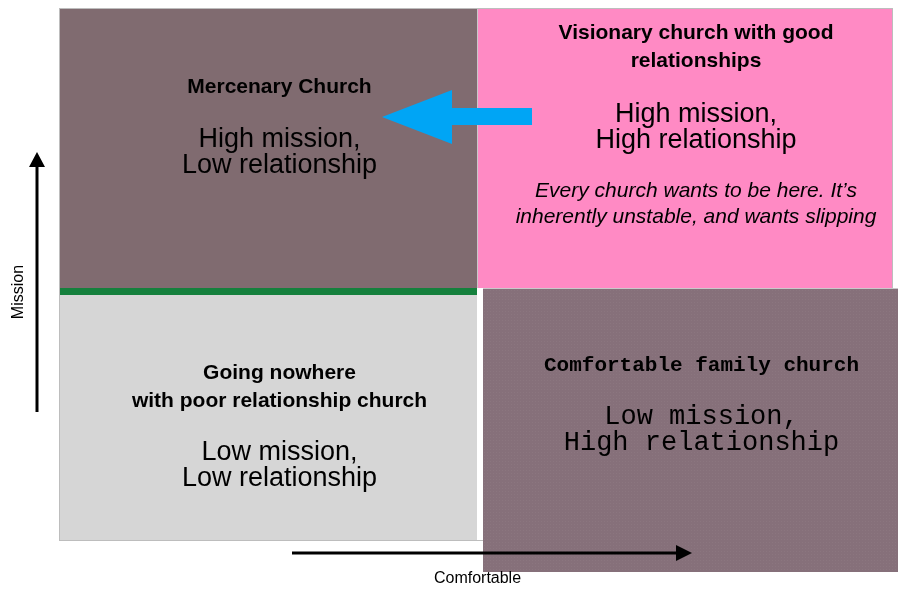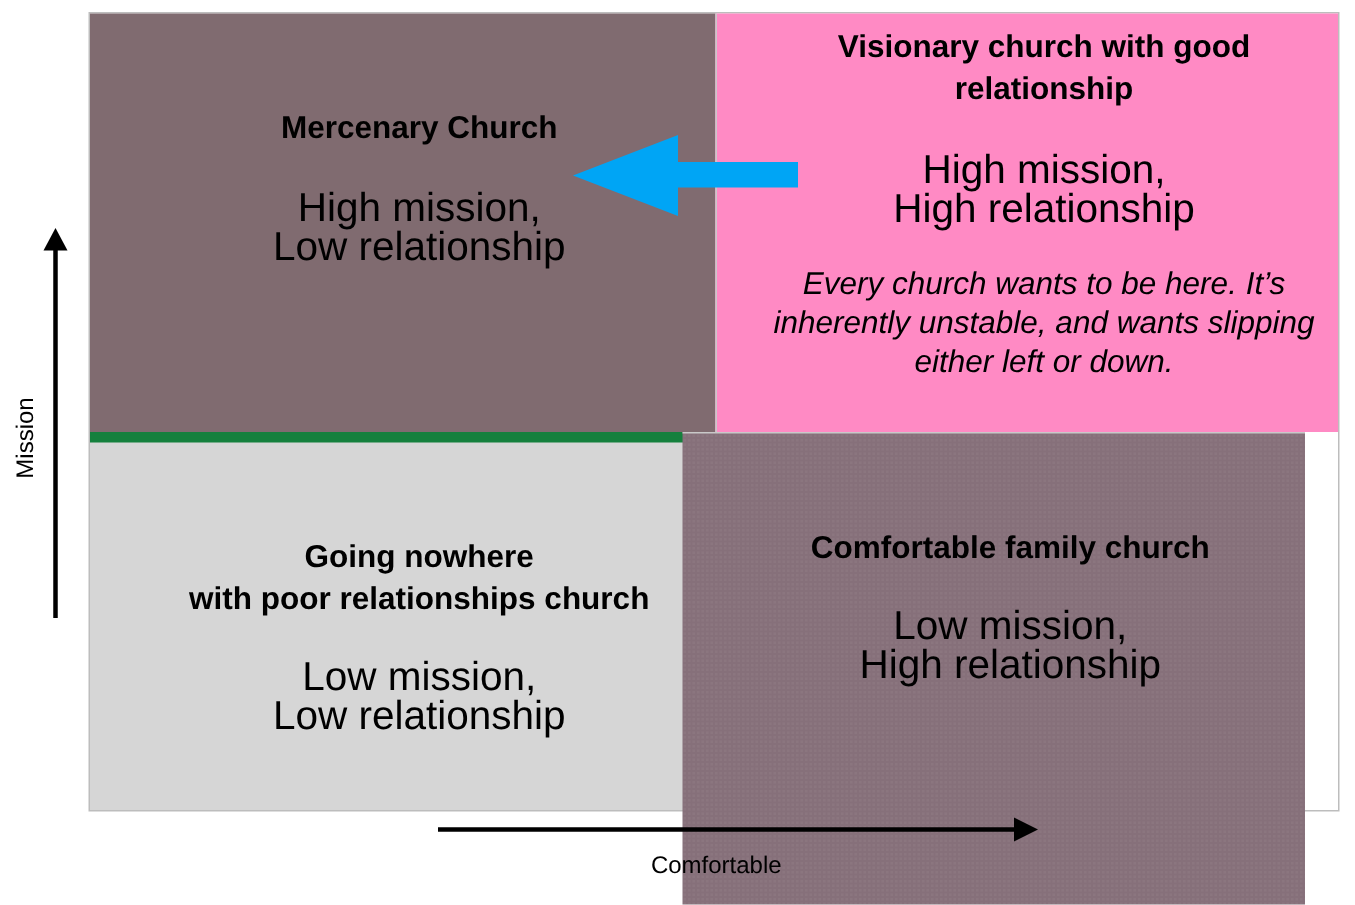--- a/index.html
+++ b/index.html
@@ -4,23 +4,23 @@
 <style>
   html, body { margin: 0; padding: 0; background: #ffffff; }
   body { width: 903px; height: 603px; position: relative; overflow: hidden;
          font-family: "Liberation Sans", sans-serif; color: #000; }
   .grid { position: absolute; left: 59px; top: 8px; width: 834px; height: 533px;
           border: 1px solid #bdbdbd; box-sizing: border-box; }
   .quad { position: absolute; box-sizing: border-box; text-align: center; }
   .q-tl { left: 0; top: 0; width: 417px; height: 279px; background: #806b70; }
   .q-tr { left: 417px; top: 0; width: 415px; height: 279px; background: #ff8ac4; border-left: 1px solid #c9c9c9; }
   .q-bl { left: 0; top: 279px; width: 417px; height: 252px; background: #d6d6d6; border-top: 7px solid #15803d; }
-  .q-br { left: 395px; top: 279px; width: 415px; height: 316px; background: #86707a; border-top: 1px solid #c9c9c9;
+  .q-br { left: 423px; top: 279px; width: 415px; height: 284px; background: #86707a; border-top: 1px solid #c9c9c9;
           background-image: radial-gradient(rgba(255,255,255,0.04) 1px, transparent 1px);
-          background-size: 3px 3px; }
+          background-size: 3px 3px; font-family: Liberation Mono, monospace; }
   .title { font-weight: bold; font-size: 21px; line-height: 28px; }
   .desc { font-size: 27px; line-height: 26px; }
   .note { font-size: 21px; line-height: 26px; font-style: italic; }
   .block { position: absolute; left: 0; right: 0; padding-left: 22px; }
   .axis-label { position: absolute; font-size: 16px; }
   svg { position: absolute; }
 </style>
 </head>
 <body>
 
@@ -31,37 +31,36 @@
     </div>
     <div class="block" style="top:116px;">
       <div class="desc">High mission,</div>
       <div class="desc">Low relationship</div>
     </div>
   </div>
 
   <div class="quad q-tr" style="background-color: rgb(255, 138, 196);">
     <div class="block" style="top:9px;">
       <div class="title">Visionary church with good</div>
-      <div class="title">relationship</div>
+      <div class="title">relationships</div>
     </div>
     <div class="block" style="top:91px;">
       <div class="desc">High mission,</div>
       <div class="desc">High relationship</div>
     </div>
     <div class="block" style="top:168px;">
       <div class="note">Every church wants to be here.  It’s</div>
       <div class="note">inherently unstable, and wants slipping</div>
-      <div class="note">either left or down.</div>
     </div>
   </div>
 
   <div class="quad q-bl" style="background-color: rgb(214, 214, 214);">
     <div class="block" style="top:63px;">
       <div class="title">Going nowhere</div>
-      <div class="title">with poor relationships church</div>
+      <div class="title">with poor relationship church</div>
     </div>
     <div class="block" style="top:143px;">
       <div class="desc">Low mission,</div>
       <div class="desc">Low relationship</div>
     </div>
   </div>
 
   <div class="quad q-br" style="background-color: rgb(134, 112, 122);">
     <div class="block" style="top:63px;">
       <div class="title">Comfortable family church</div>

